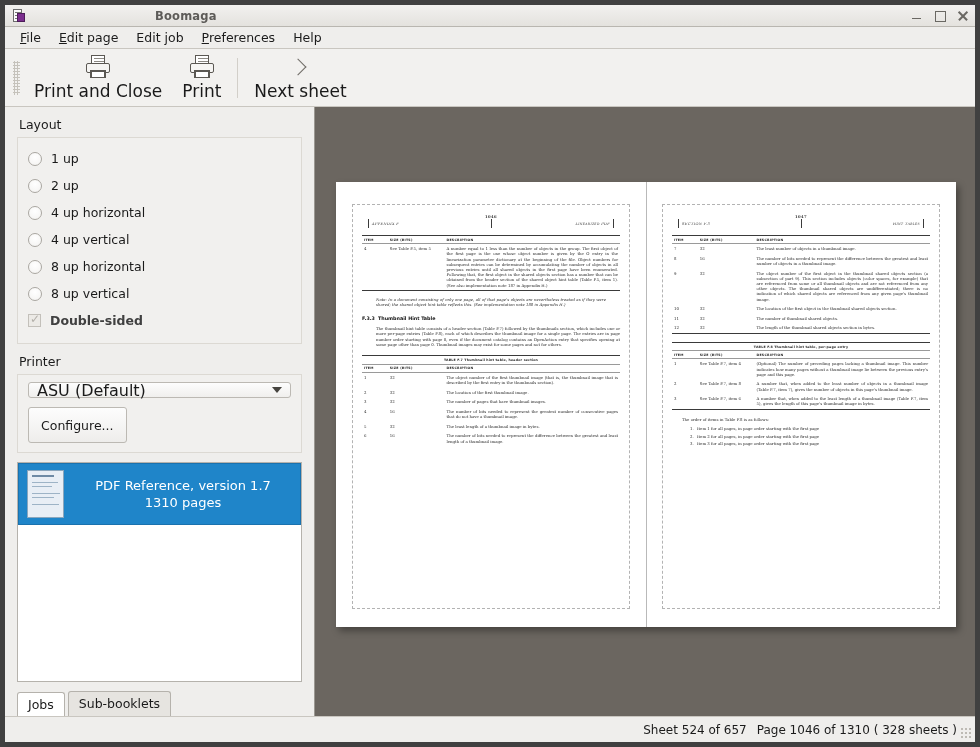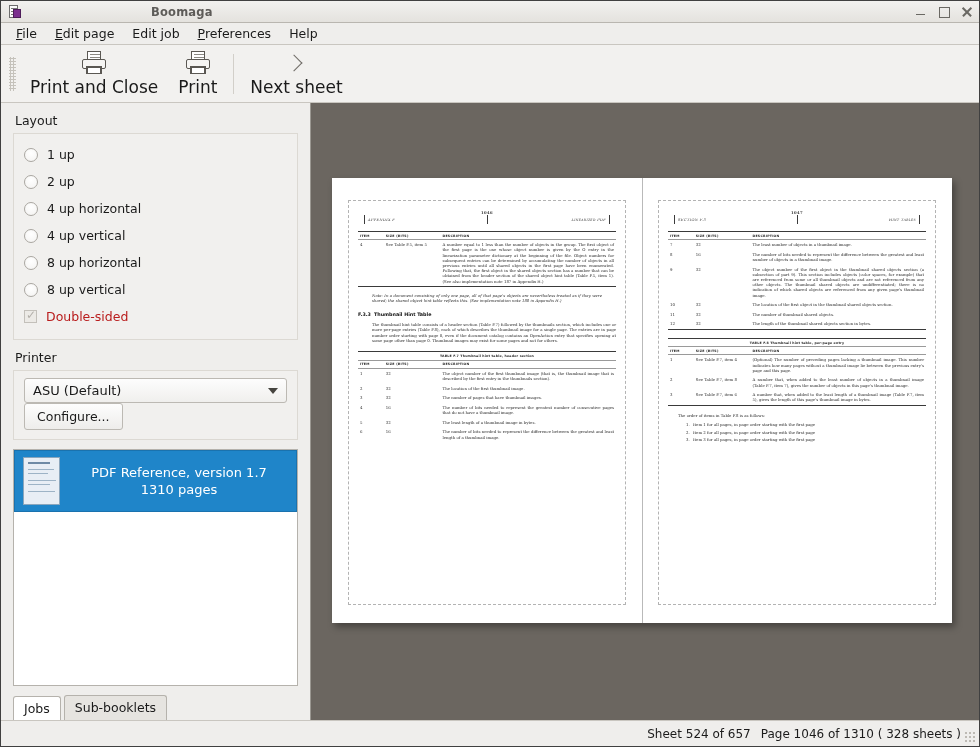--- a/index.html
+++ b/index.html
@@ -8,21 +8,21 @@
     width: 980px; height: 747px;
     overflow: hidden;
     font-family: "DejaVu Sans", "Liberation Sans", sans-serif;
     background: #d6d2cc;
   }
   #app {
     position: relative;
     width: 980px; height: 747px;
     background: #efeeec;
     display: flex; flex-direction: column;
-    border: 1px solid #404040;
+    border: 5px solid #404040;
   }
 
   
   .titlebar {
     height: 22px; min-height: 22px;
     background: linear-gradient(#f2f1ef, #e4e2de);
     border-bottom: 1px solid #b9b6b0;
     display: flex; align-items: center;
     position: relative;
   }
@@ -170,36 +170,37 @@
   }
   .radio-row .txt { font-size: 12.5px; color: #1a1a1a; }
   .check {
     width: 13px; height: 13px; border: 1px solid #c3c0ba;
     background: #eceae6; position: relative; flex: 0 0 auto;
   }
   .check.checked::after {
     content: "✓"; position: absolute; left: 1px; top: -3px;
     font-size: 12px; color: #b3b0aa; line-height: 14px;
   }
-  .disabled .txt { color: #b91c1c; }
+  .disabled .txt { color: #404040; font-weight: bold; }
 
   .combo {
-    height: 25px; border: 1px solid #bcb9b3; border-radius: 3px;
+    height: 16px; border: 1px solid #bcb9b3; border-radius: 3px;
     background: linear-gradient(#fdfdfd, #f0efed);
     display: flex; align-items: center; padding: 0 8px;
-    font-size: 13px; color: #1a1a1a; cursor: default;
+    font-size: 16px; color: #1a1a1a; cursor: default;
+    margin-bottom: 9px;
   }
   .combo .arrow {
     margin-left: auto; width: 0; height: 0;
     border-left: 5px solid transparent; border-right: 5px solid transparent;
     border-top: 6px solid #46443f;
   }
   .btn {
     display: inline-flex; align-items: center; justify-content: center;
-    height: 27px; padding: 0 12px;
+    height: 36px; padding: 0 12px;
     border: 1px solid #bcb9b3; border-radius: 3px;
     background: linear-gradient(#fdfdfd, #eeedeb);
     font-size: 12.5px; color: #1a1a1a; cursor: default;
   }
 
   .joblist {
     flex: 1; min-height: 0; margin-top: 9px;
     border: 1px solid #b5b2ac; background: #ffffff;
     overflow: hidden;
   }

